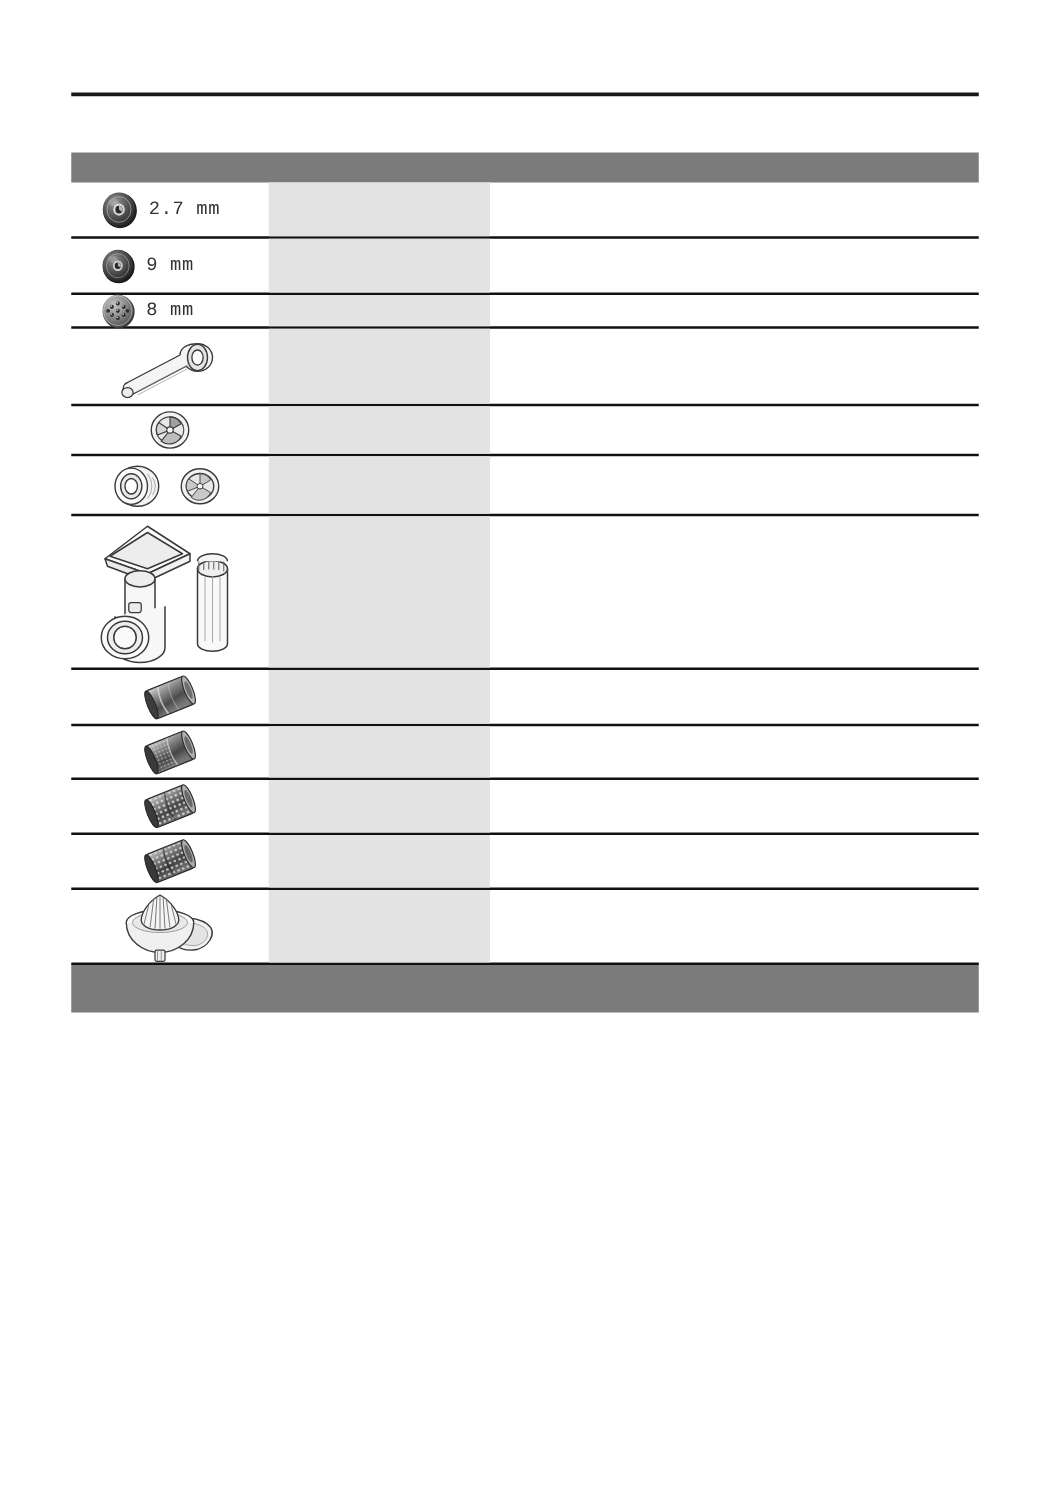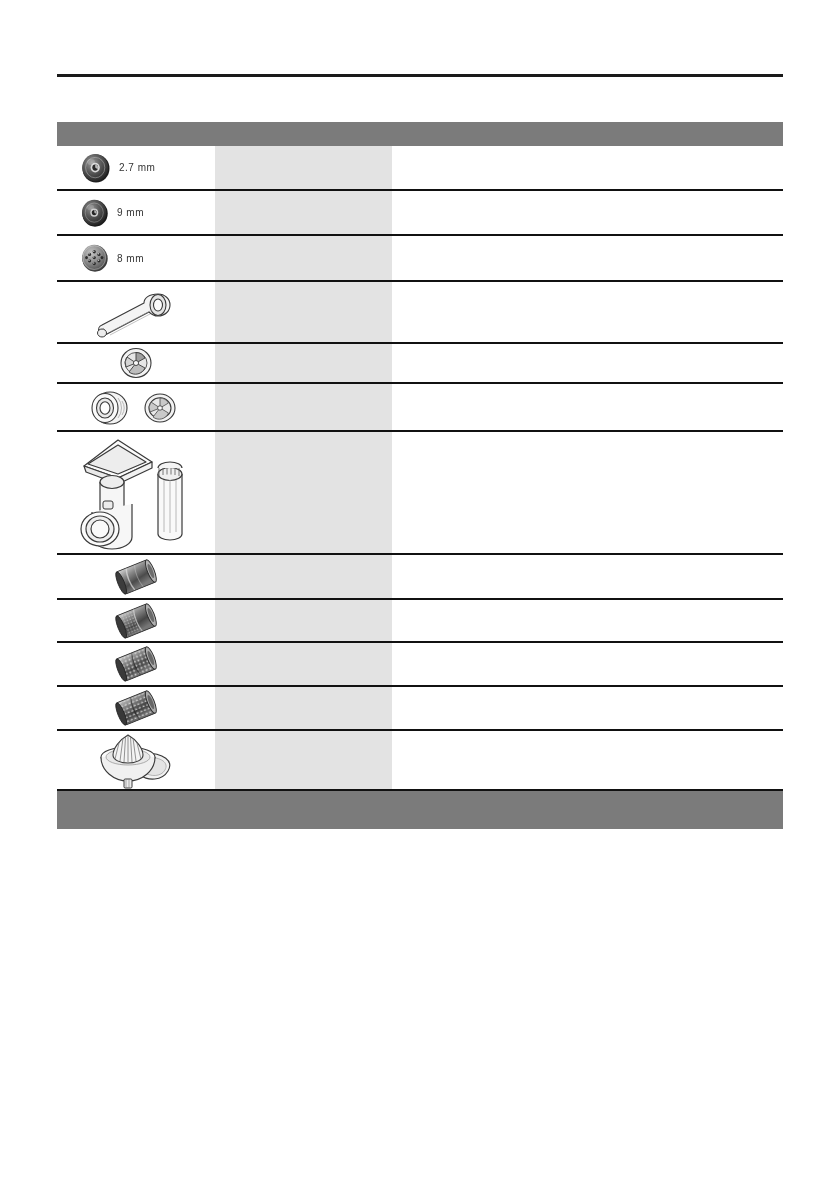--- a/index.html
+++ b/index.html
@@ -103,24 +103,25 @@
     padding: 0 10px;
     box-sizing: border-box;
     display: flex;
     align-items: center;
     font-size: 12px;
     color: #1a1a1a;
   }
 
   
   .size-label {
-    font-size: 10px;
+    font-size: 15px;
     color: #333333;
     letter-spacing: 0.5px;
     white-space: nowrap;
+    font-family: Liberation Mono, monospace;
   }
   .img-cell-inner {
     display: flex;
     align-items: center;
     justify-content: center;
     gap: 6px;
     width: 100%;
   }
   .img-cell-inner.with-label {
     justify-content: flex-start;
@@ -200,21 +201,21 @@
               <ellipse cx="12" cy="11" rx="4" ry="3" fill="#ffffff" opacity="0.16"></ellipse>
             </svg>
           </span>
           <span class="size-label">9 mm</span>
         </div>
       </div>
       <div class="col-name"></div>
       <div class="col-desc"></div>
     </div>
 
-    <div class="row" style="height:46px">
+    <div class="row" style="height:27px">
       <div class="col-mid"></div>
       <div class="col-img">
         <div class="img-cell-inner with-label">
           <span>
             <svg width="32" height="32" viewBox="0 0 34 34">
               <defs>
                 <radialGradient id="gdC" cx="38%" cy="32%" r="75%">
                   <stop offset="0%" stop-color="#c6c6c6"></stop>
                   <stop offset="50%" stop-color="#8e8e8e"></stop>
                   <stop offset="100%" stop-color="#4a4a4a"></stop>

